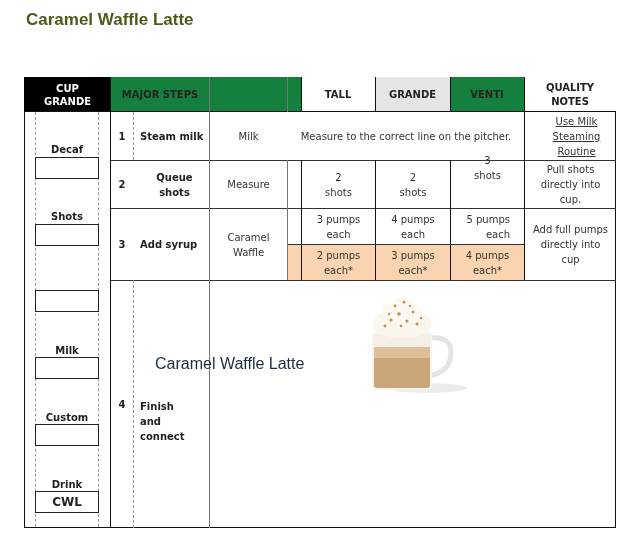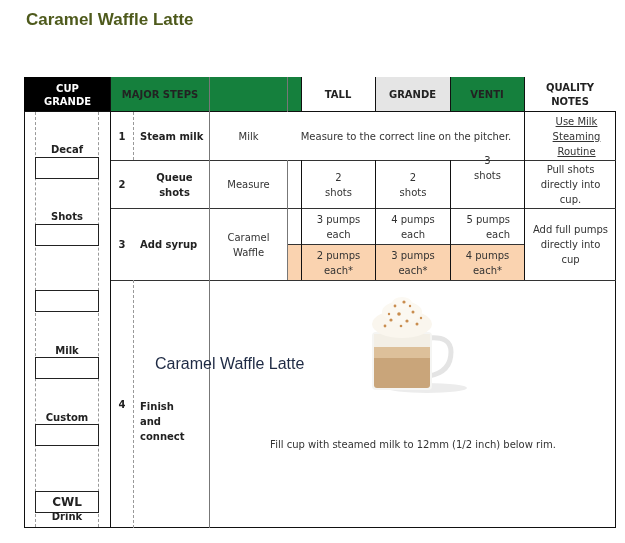--- a/index.html
+++ b/index.html
@@ -69,21 +69,21 @@
 <div class="marklabel" style="top:144px;">Decaf</div>
 <div class="markbox" style="top:157px;"></div>
 <div class="marklabel" style="top:211px;">Shots</div>
 <div class="markbox" style="top:224px;"></div>
 <div class="marklabel" style="top:290px;">Syrup</div>
 <div class="markbox" style="top:290px;"></div>
 <div class="marklabel" style="top:345px;">Milk</div>
 <div class="markbox" style="top:357px;"></div>
 <div class="marklabel" style="top:412px;">Custom</div>
 <div class="markbox" style="top:424px;"></div>
-<div class="marklabel" style="top:479px;margin-top:32px;">Drink</div>
+<div class="marklabel" style="top:479px;">Drink</div>
 <div class="markbox" style="top:491px;">CWL</div>
 
 <div class="cell bold" style="left:111px; top:112px; width:22px; height:48px;">1</div>
 <div class="cell bold" style="left:134px; top:112px; width:75px; height:48px; justify-content:flex-start; padding-left:6px;">Steam milk</div>
 <div class="cell" style="left:210px; top:112px; width:77px; height:48px;">Milk</div>
 <div class="cell" style="left:288px; top:112px; width:236px; height:48px;">Measure to the correct line on the pitcher.</div>
 <div class="cell" style="left:531px; top:112px; width:91px; height:48px; padding:0 16px;text-decoration:underline;">Use Milk Steaming Routine</div>
 
 <div class="cell bold" style="left:111px; top:161px; width:22px; height:47px;">2</div>
 <div class="cell bold" style="left:134px; top:161px; width:75px; height:47px; justify-content:flex-start; padding-left:6px;">Queue shots</div>
@@ -131,14 +131,13 @@
         <circle cx="62" cy="34" r="1.5"></circle>
         <circle cx="46" cy="36" r="1.3"></circle>
       <circle cx="55" cy="16" r="1.2"></circle>
         <circle cx="34" cy="24" r="1.2"></circle>
         <circle cx="66" cy="28" r="1.2"></circle>
     </g>
   </svg>
 </div>
 
 <div class="abs" style="left:210px; top:437px; width:406px; text-align:center; font-size:10px; line-height:15px; color:#333;">
-  <div>Fill cup with steamed milk to 12mm (1/2 inch) below rim.</div>
 </div>
 
 </body></html>

